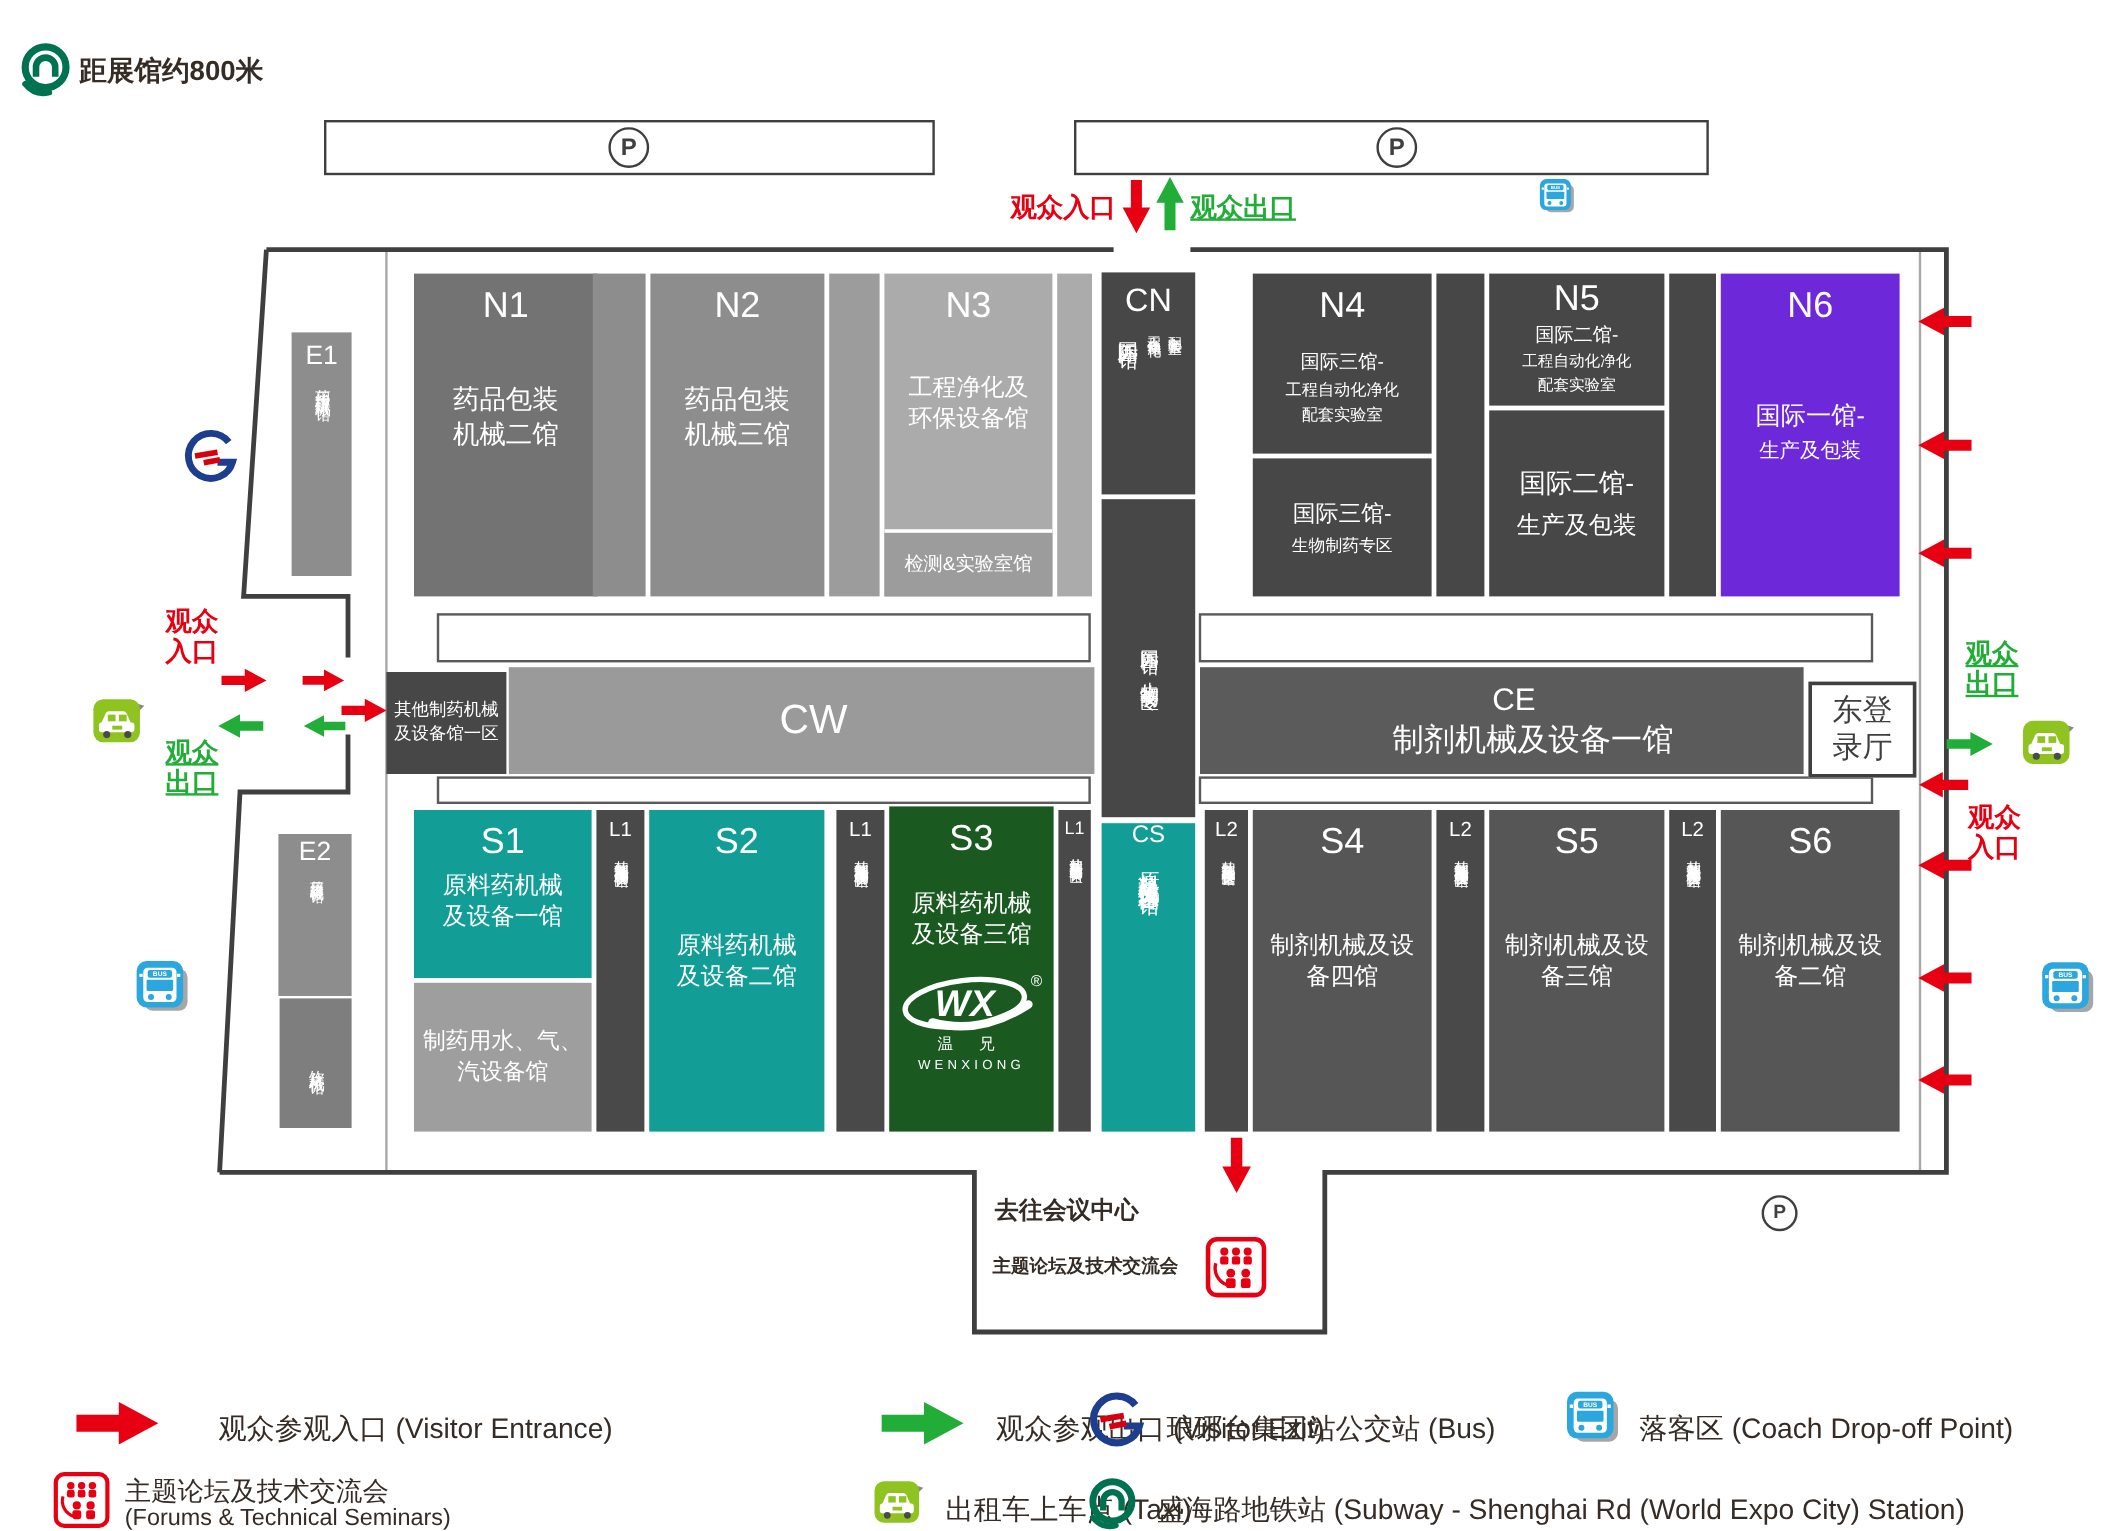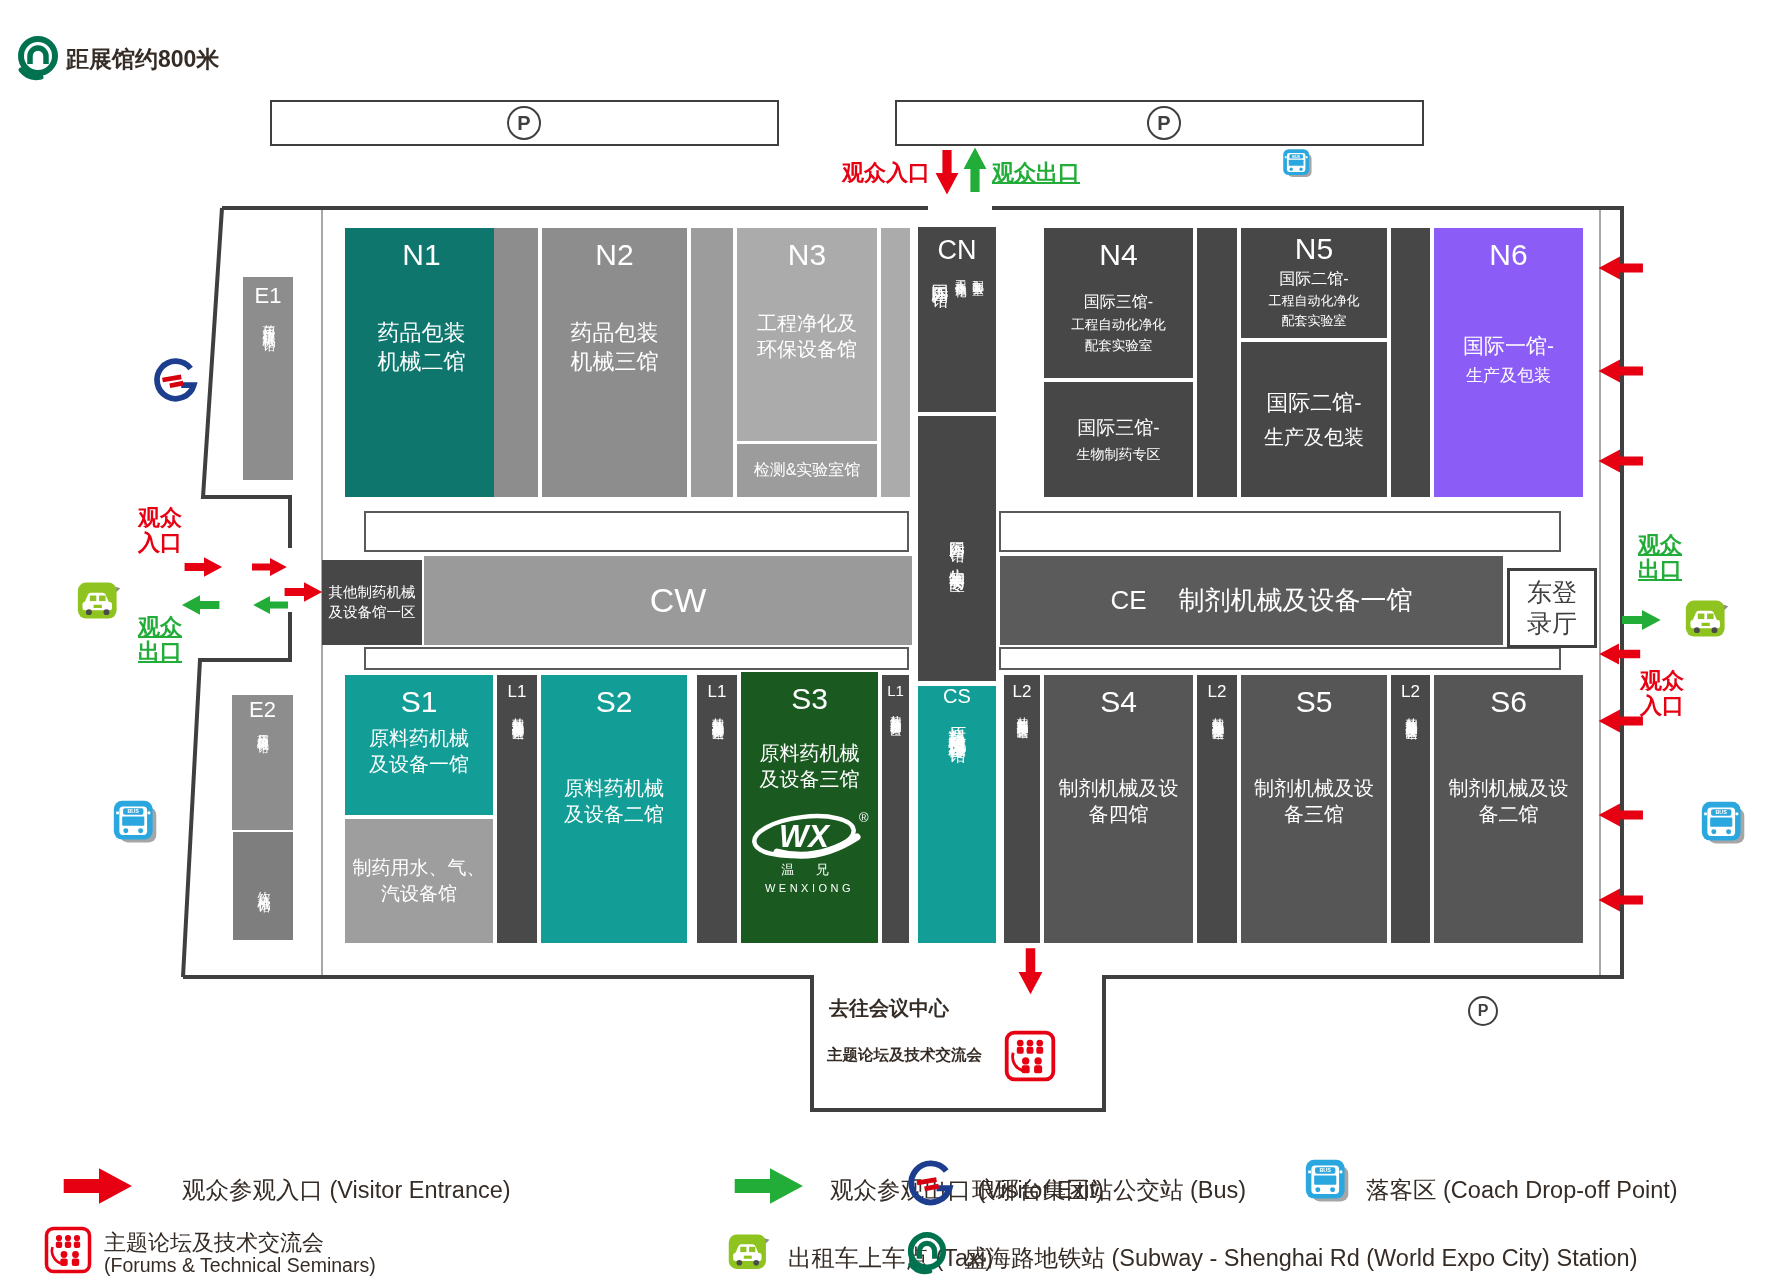--- a/index.html
+++ b/index.html
@@ -15,21 +15,21 @@
   .vtext{writing-mode:vertical-rl;text-orientation:upright;letter-spacing:2px;line-height:1.15;}
   .cn-cols{display:flex;gap:4px;margin-top:7px;align-items:flex-start;}
   .gate{position:absolute;font-weight:bold;font-size:22px;line-height:1.15;}
   .red{color:#e60012;}
   .green{color:#22ac38;text-decoration:underline;}
   .pcircle{position:absolute;border:2.5px solid #3f3f3f;border-radius:50%;background:#fff;
            color:#3f3f3f;font-weight:bold;display:flex;align-items:center;justify-content:center;}
   .pstrip{position:absolute;border:2.5px solid #3f3f3f;background:#fff;}
   .dark-note{color:#362c26;}
   .lgl{position:absolute;color:#362c26;font-size:23.5px;font-weight:500;white-space:nowrap;}
-  .rowline{display:flex;flex-direction:row;align-items:center;justify-content:center;height:100%;margin-left:20px;}
+  .rowline{display:flex;flex-direction:column;align-items:center;justify-content:center;height:100%;margin-left:20px;}
   .wx{display:flex;flex-direction:column;align-items:center;margin-top:14px;}
   .wx-cn{font-size:13px;letter-spacing:9px;margin-top:-2px;}
   .wx-en{font-size:11px;letter-spacing:3.5px;font-weight:normal;margin-top:3px;}
   .arr{position:absolute;}
 </style>
 </head>
 <body>
 
 <div id="canvas">
 
@@ -131,21 +131,21 @@
   <div class="gate green" style="left:992px;top:160px;white-space:nowrap">观众出口</div>
   <svg class="abs" style="left:1282px;top:148px" width="32" height="32" viewBox="0 0 52 52">
       <use href="#icon-bus"></use>
     </svg>
 
   <div class="box" style="left:243px;top:277px;width:50px;height:203px;background:#8d8d8d">
     <div class="hid" style="font-size:22px;margin-top:8px">E1</div>
     <span class="vtext" style="font-size:13px;margin-top:7px">药用粉碎机械一馆</span>
   </div>
 
-  <div class="box" style="left:345px;top:228px;width:153px;height:269px;background:#0f766e">
+  <div class="box" style="left:345px;top:228px;width:153px;height:269px;background:#737373">
     <div class="hid">N1</div>
     <div class="hname" style="width:96px;font-size:22px;margin-top:48px">药品包装机械二馆</div>
   </div>
   <div class="box" style="left:494px;top:228px;width:44px;height:269px;background:#8d8d8d"></div>
 
   <div class="box" style="left:542px;top:228px;width:145px;height:269px;background:#8d8d8d">
     <div class="hid">N2</div>
     <div class="hname" style="width:96px;font-size:22px;margin-top:48px">药品包装机械三馆</div>
   </div>
 
@@ -188,21 +188,21 @@
     <div style="font-size:16px;margin-top:5px">国际二馆-</div>
     <div style="font-size:13px;margin-top:2px">工程自动化净化</div>
     <div style="font-size:13px;margin-top:2px">配套实验室</div>
   </div>
   <div class="box vbox" style="left:1241px;top:342px;width:146px;height:155px;background:#474747">
     <div style="font-size:22px">国际二馆-</div>
     <div style="font-size:20px;margin-top:6px">生产及包装</div>
   </div>
   <div class="box" style="left:1391px;top:228px;width:39px;height:269px;background:#474747"></div>
 
-  <div class="box" style="left:1434px;top:228px;width:149px;height:269px;background:#8b5cf6">
+  <div class="box" style="left:1434px;top:228px;width:149px;height:269px;background:#6d28d9">
     <div class="hid">N6</div>
     <div style="font-size:21px;margin-top:62px">国际一馆-</div>
     <div style="font-size:17px;margin-top:4px">生产及包装</div>
   </div>
 
   <div class="box vbox" style="left:322px;top:560px;width:100px;height:85px;background:#474747">
     <div style="font-size:14.5px;width:92px;line-height:1.35">其他制药机械及设备馆一区</div>
   </div>
   <div class="box" style="left:424px;top:556px;width:488px;height:89px;background:#9a9a9a">
     <div class="rowline">

